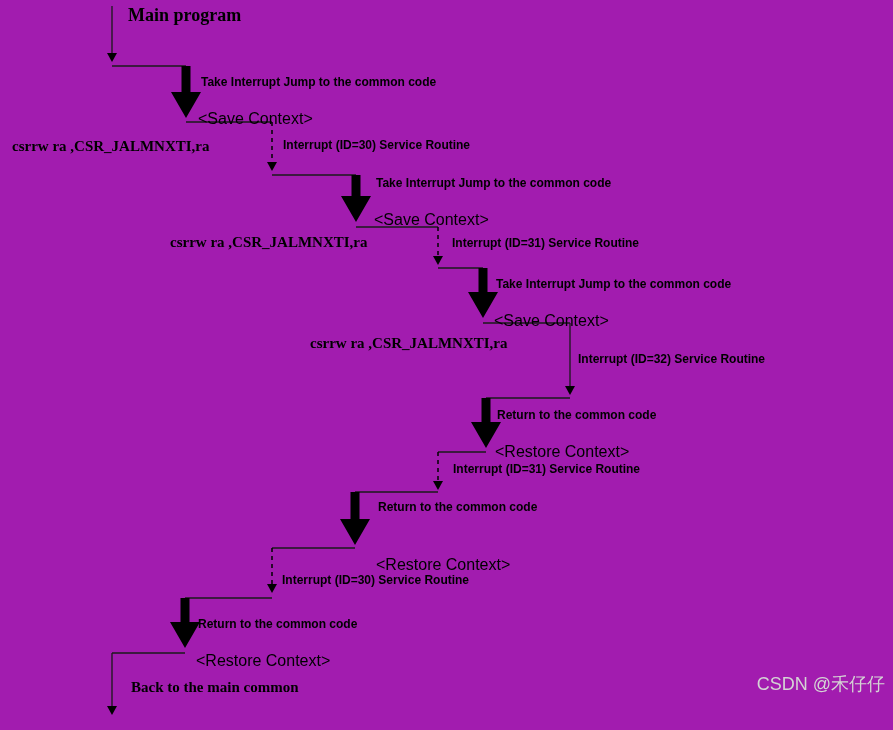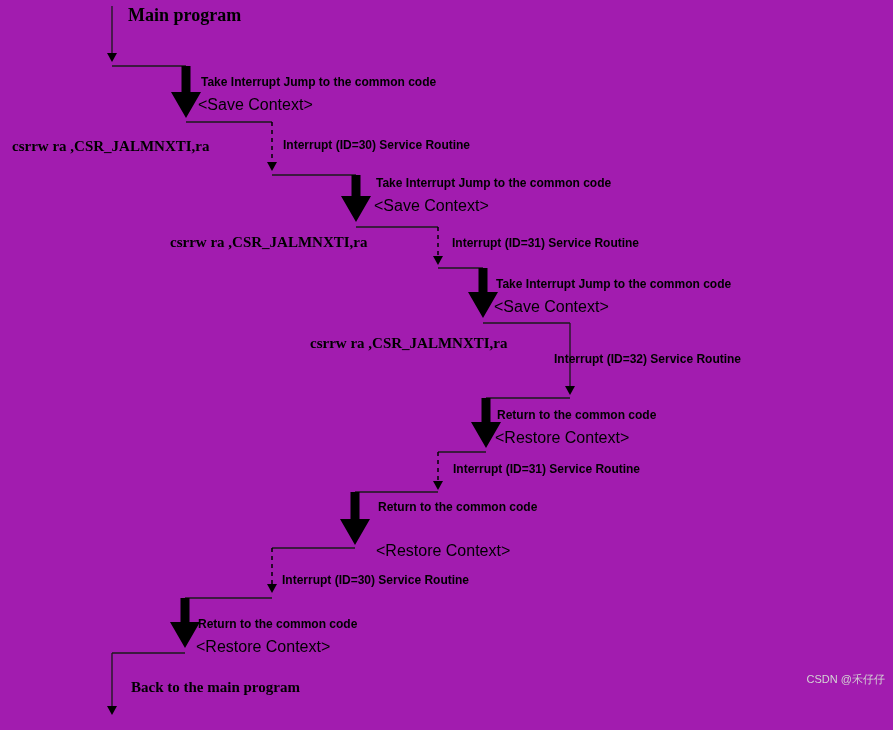--- a/index.html
+++ b/index.html
@@ -6,28 +6,28 @@
   #stage {
     position:relative;
     width:893px; height:730px;
     background:#a21caf;
     overflow:hidden;
     font-family:"Liberation Sans", sans-serif;
   }
   #flow-svg { position:absolute; left:0; top:0; }
   .lbl { position:absolute; white-space:nowrap; color:#000; line-height:22px; }
   .sans-b { font-family:"Liberation Sans", sans-serif; font-weight:bold; font-size:12px; }
-  .sans-r { font-family:"Liberation Sans", sans-serif; font-weight:normal; font-size:16px; }
+  .sans-r { font-family:"Liberation Sans", sans-serif; font-weight:normal; font-size:16px;margin-top:14px; }
   .serif-b { font-family:"Liberation Serif", serif; font-weight:bold; font-size:15px; }
   .serif-b-lg { font-family:"Liberation Serif", serif; font-weight:bold; font-size:18px; }
   .wrap { white-space:normal; width:200px; }
   .watermark {
     position:absolute; right:8px; top:672px;
     font-family:"Liberation Sans", sans-serif;
-    font-size:11px; color:#d4d4d4; white-space:nowrap;
+    font-size:18px; color:#d4d4d4; white-space:nowrap;
   }
   .thin  { stroke:#1a1a1a; stroke-width:1.3; fill:none; }
   .dash  { stroke:#000; stroke-width:1.5; fill:none; stroke-dasharray:4 4; }
   .tip   { fill:#000; stroke:none; }
   .fat   { fill:#000; stroke:none; }
 </style>
 </head>
 <body>
 
 <div id="stage">
@@ -88,29 +88,29 @@
   <div class="lbl sans-b" style="left:283px; top:134px;">Interrupt (ID=30) Service Routine</div>
 
   <div class="lbl sans-b" style="left:376px; top:172px;">Take Interrupt Jump to the common code</div>
   <div class="lbl sans-r" style="left:374px; top:195px;">&lt;Save Context&gt;</div>
   <div class="lbl serif-b" style="left:170px; top:231px;">csrrw ra ,CSR_JALMNXTI,ra</div>
   <div class="lbl sans-b" style="left:452px; top:232px;">Interrupt (ID=31) Service Routine</div>
 
   <div class="lbl sans-b" style="left:496px; top:273px;">Take Interrupt Jump to the common code</div>
   <div class="lbl sans-r" style="left:494px; top:296px;">&lt;Save Context&gt;</div>
   <div class="lbl serif-b" style="left:310px; top:332px;">csrrw ra ,CSR_JALMNXTI,ra</div>
-  <div class="lbl sans-b" style="left:554px; top:348px;">Interrupt (ID=32) Service Routine</div>
+  <div class="lbl sans-b" style="left:578px; top:348px;">Interrupt (ID=32) Service Routine</div>
 
   <div class="lbl sans-b" style="left:497px; top:404px;">Return to the common code</div>
   <div class="lbl sans-r" style="left:495px; top:427px;">&lt;Restore Context&gt;</div>
   <div class="lbl sans-b" style="left:453px; top:458px;">Interrupt (ID=31) Service Routine</div>
 
   <div class="lbl sans-b wrap" style="left:378px; top:496px;">Return to the common code</div>
   <div class="lbl sans-r" style="left:376px; top:540px;">&lt;Restore Context&gt;</div>
   <div class="lbl sans-b" style="left:282px; top:569px;">Interrupt (ID=30) Service Routine</div>
 
   <div class="lbl sans-b" style="left:198px; top:613px;">Return to the common code</div>
   <div class="lbl sans-r" style="left:196px; top:636px;">&lt;Restore Context&gt;</div>
 
-  <div class="lbl serif-b" style="left:131px; top:676px;">Back to the main program</div>
+  <div class="lbl serif-b" style="left:131px; top:676px;">Back to the main common</div>
 
   <div class="watermark">CSDN @禾仔仔</div>
 </div>
 
 </body></html>

